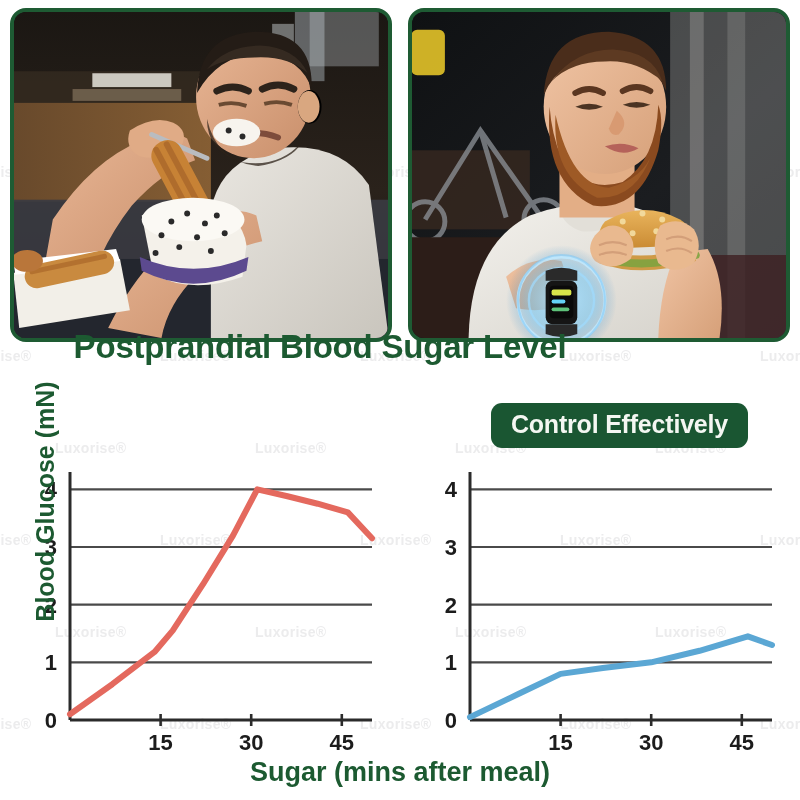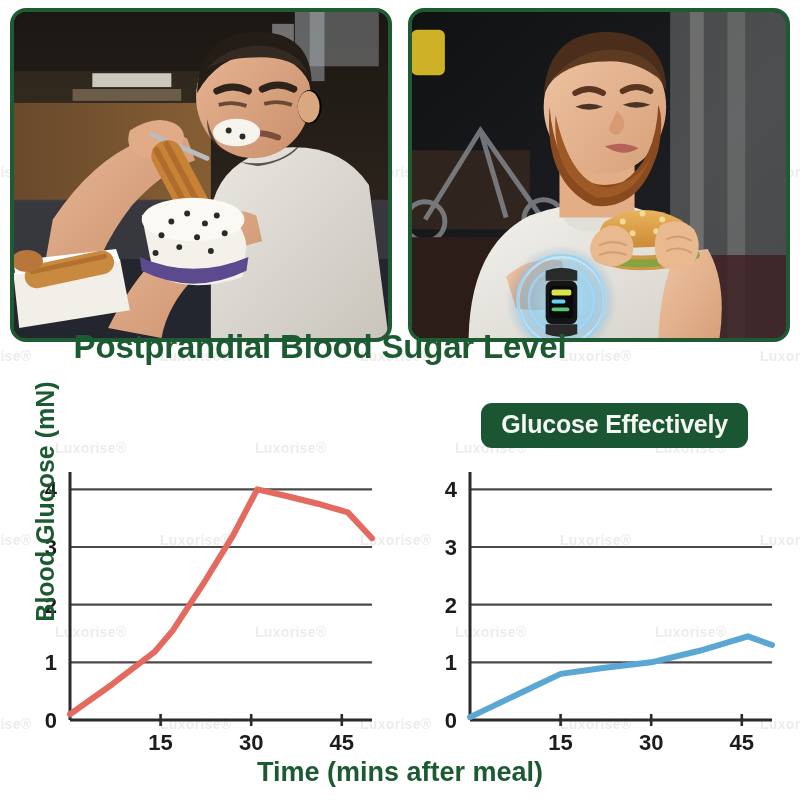--- a/index.html
+++ b/index.html
@@ -397,21 +397,21 @@
       </svg>
     </div>
   </div>
 </div>
 
 <div id="headline">
   <span class="title-text">Postprandial Blood Sugar Level</span>
 </div>
 
 <div id="badge-wrap">
-  <span id="badge">Glucose Effectively</span>
+  <span id="badge">Control Effectively</span>
 </div>
 
 <div id="charts">
   <svg id="chart-left-svg" class="chart-svg" width="400" height="320">
       <line x1="70" y1="212.32558139534885" x2="372" y2="212.32558139534885" class="grid-line"></line>
       <line x1="70" y1="154.6511627906977" x2="372" y2="154.6511627906977" class="grid-line"></line>
       <line x1="70" y1="96.97674418604652" x2="372" y2="96.97674418604652" class="grid-line"></line>
       <line x1="70" y1="39.302325581395365" x2="372" y2="39.302325581395365" class="grid-line"></line>
       <line x1="70" y1="22" x2="70" y2="270" class="axis-line"></line>
       <line x1="70" y1="270" x2="372" y2="270" class="axis-line"></line>
@@ -447,14 +447,14 @@
       <line x1="341.8" y1="264" x2="341.8" y2="276" class="tick-mark"></line>
       <text x="341.8" y="300" text-anchor="middle" class="tick-label">45</text>
       <polyline points="70.00,267.12 118.32,244.05 160.60,223.86 202.88,218.09 251.20,212.33 299.52,200.79 347.84,186.37 372.00,195.02" class="series-line" stroke="#5BA7D4"></polyline>
     </svg>
 </div>
 
 <div id="ylabel">
   <span class="ax-text">Blood Glucose (mN)</span>
 </div>
 <div id="xlabel">
-  <span class="ax-text">Time (mins after meal)</span>
+  <span class="ax-text">Sugar (mins after meal)</span>
 </div>
 
 </body></html>

